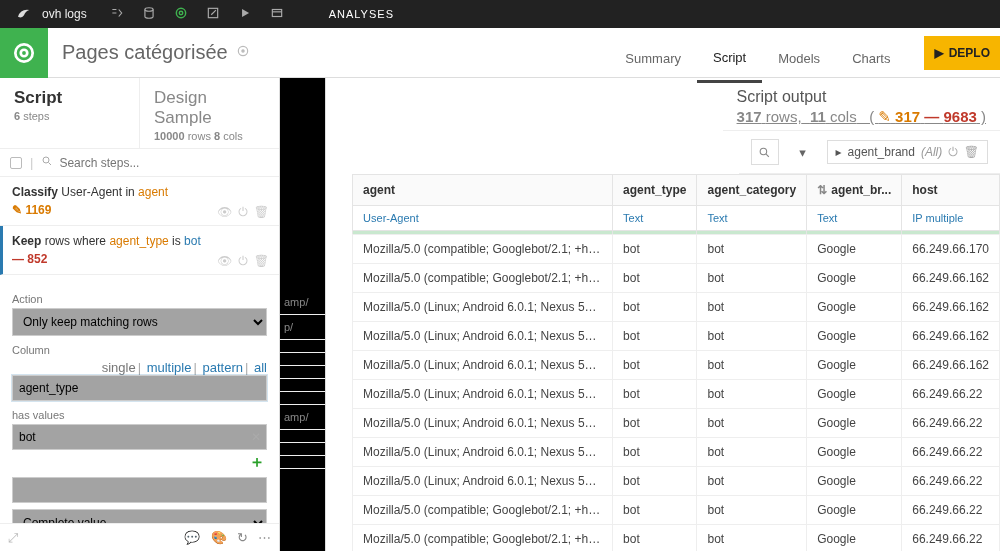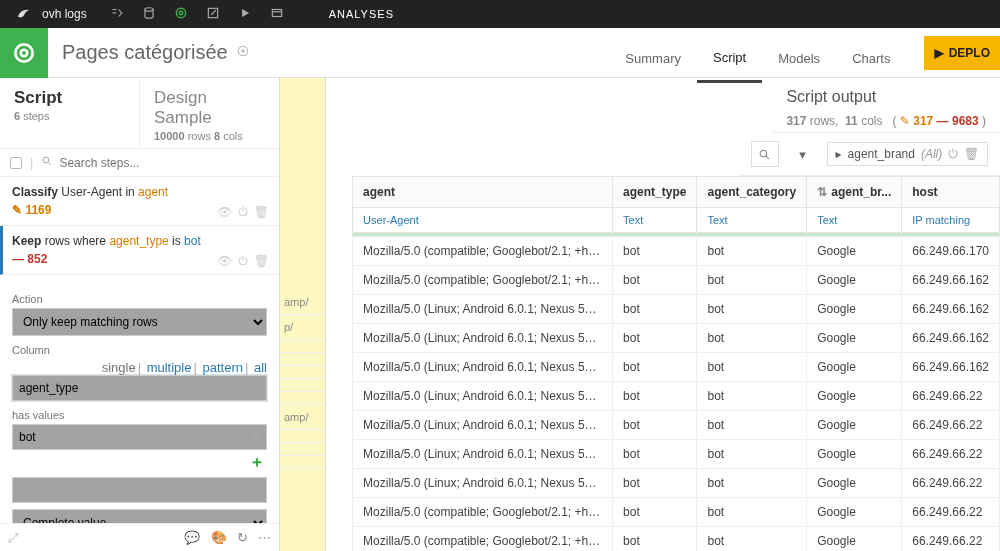--- a/index.html
+++ b/index.html
@@ -58,28 +58,28 @@
 .form select, .form input[type=text] { width:100%; padding:5px 6px; border:1px solid #ccc; font-size:12px; background:#a3a3a3; }
 .form .focused { border:1px solid #2a7ab0; box-shadow:0 0 0 1px rgba(42,122,176,.2); }
 .form .valrow { position:relative; }
 .form .valrow .x { position:absolute; right:6px; top:6px; color:#aaa; cursor:pointer; }
 .form .plus { text-align:right; color:#2aa02a; font-weight:bold; font-size:16px; margin:2px 2px 4px 0; cursor:pointer; }
 
 .left-footer { position:absolute; bottom:0; left:0; right:0; height:28px; border-top:1px solid #eee; display:flex; align-items:center; justify-content:flex-end; padding:0 8px; gap:10px; color:#888; background:#fff;}
 .left-footer .lf-left { margin-right:auto; color:#bbb; }
 
 
-.mid { width:46px; border-right:1px solid #ddd; background:#fef9c3; font-size:11px; color:#888; padding-top:212px; overflow:hidden;}
+.mid { width:46px; border-right:1px solid #ddd; background:#000000; font-size:11px; color:#888; padding-top:212px; overflow:hidden;}
 .mid div { padding:6px 4px; border-bottom:1px solid #eee; white-space:nowrap; text-overflow:clip; }
 
 
 .right { flex:1; display:flex; flex-direction:column; overflow:hidden;align-items:flex-end;}
 .right-head { padding:10px 14px 4px; border-bottom:1px solid #eee; }
 .right-head .t { font-size:16px; color:#555; font-weight:500; }
-.right-head .sub { font-size:12px; color:#888; margin-top:8px; }
+.right-head .sub { font-size:15px; color:#888; margin-top:2px;text-decoration:underline; }
 .right-head .sub .o { color:#d97a00; font-weight:bold; }
 .right-head .sub .r { color:#c0392b; font-weight:bold; }
 .right-head .sub .pen { color:#d97a00; }
 
 .filterbar { display:flex; align-items:center; gap:10px; padding:8px 12px; border-bottom:1px solid #eee; }
 .filterbar .sbox { width:28px; height:26px; border:1px solid #ddd; display:flex; align-items:center; justify-content:center; color:#888; }
 .filterbar .dd { width:28px; height:26px; display:flex; align-items:center; justify-content:center; color:#666; }
 .chip { border:1px solid #ddd; padding:4px 8px; display:flex; align-items:center; gap:6px; font-size:12px; color:#555; }
 .chip .all { color:#999; font-style:italic; }
 .chip .ic { color:#aaa; }
@@ -288,21 +288,21 @@
             <th>agent_type</th>
             <th>agent_category</th>
             <th><span class="sort">⇅</span><span>agent_br...</span></th>
             <th>host</th>
           </tr>
           <tr class="meta">
             <td>User-Agent</td>
             <td>Text</td>
             <td>Text</td>
             <td>Text</td>
-            <td>IP matching</td>
+            <td>IP multiple</td>
           </tr>
           <tr class="greenbar">
               <td></td>
               <td></td>
               <td></td>
               <td></td>
               <td></td>
             </tr>
         </thead>
         <tbody id="tbody">

